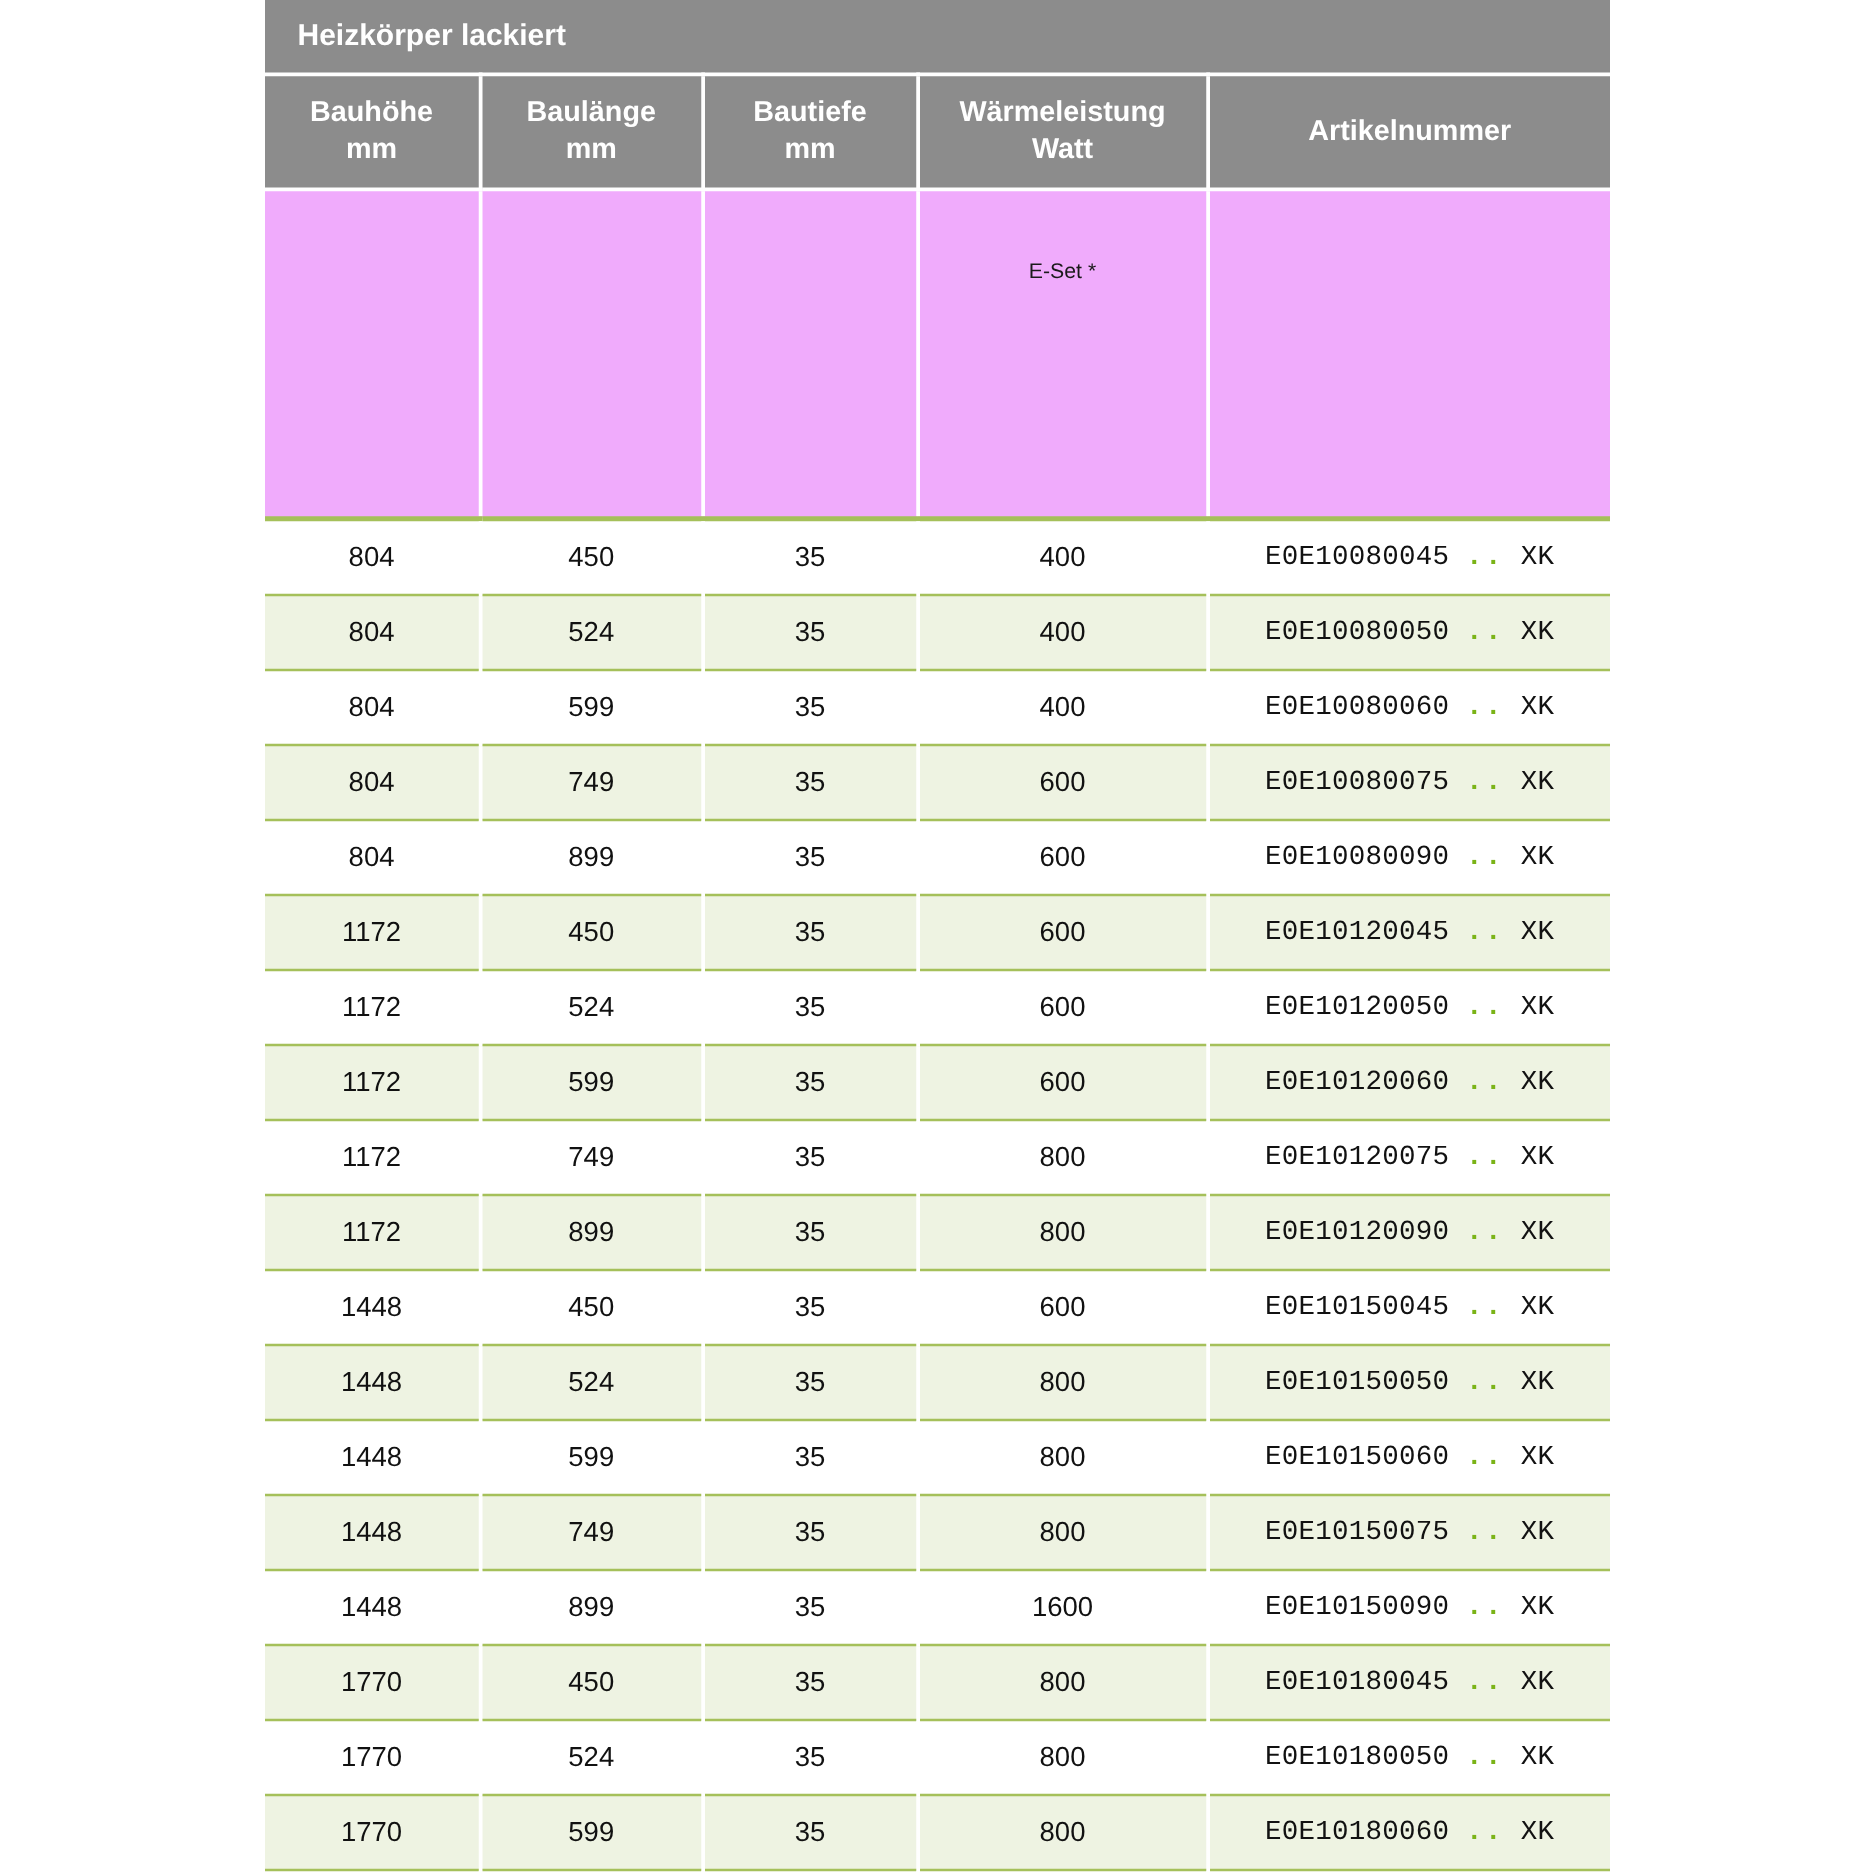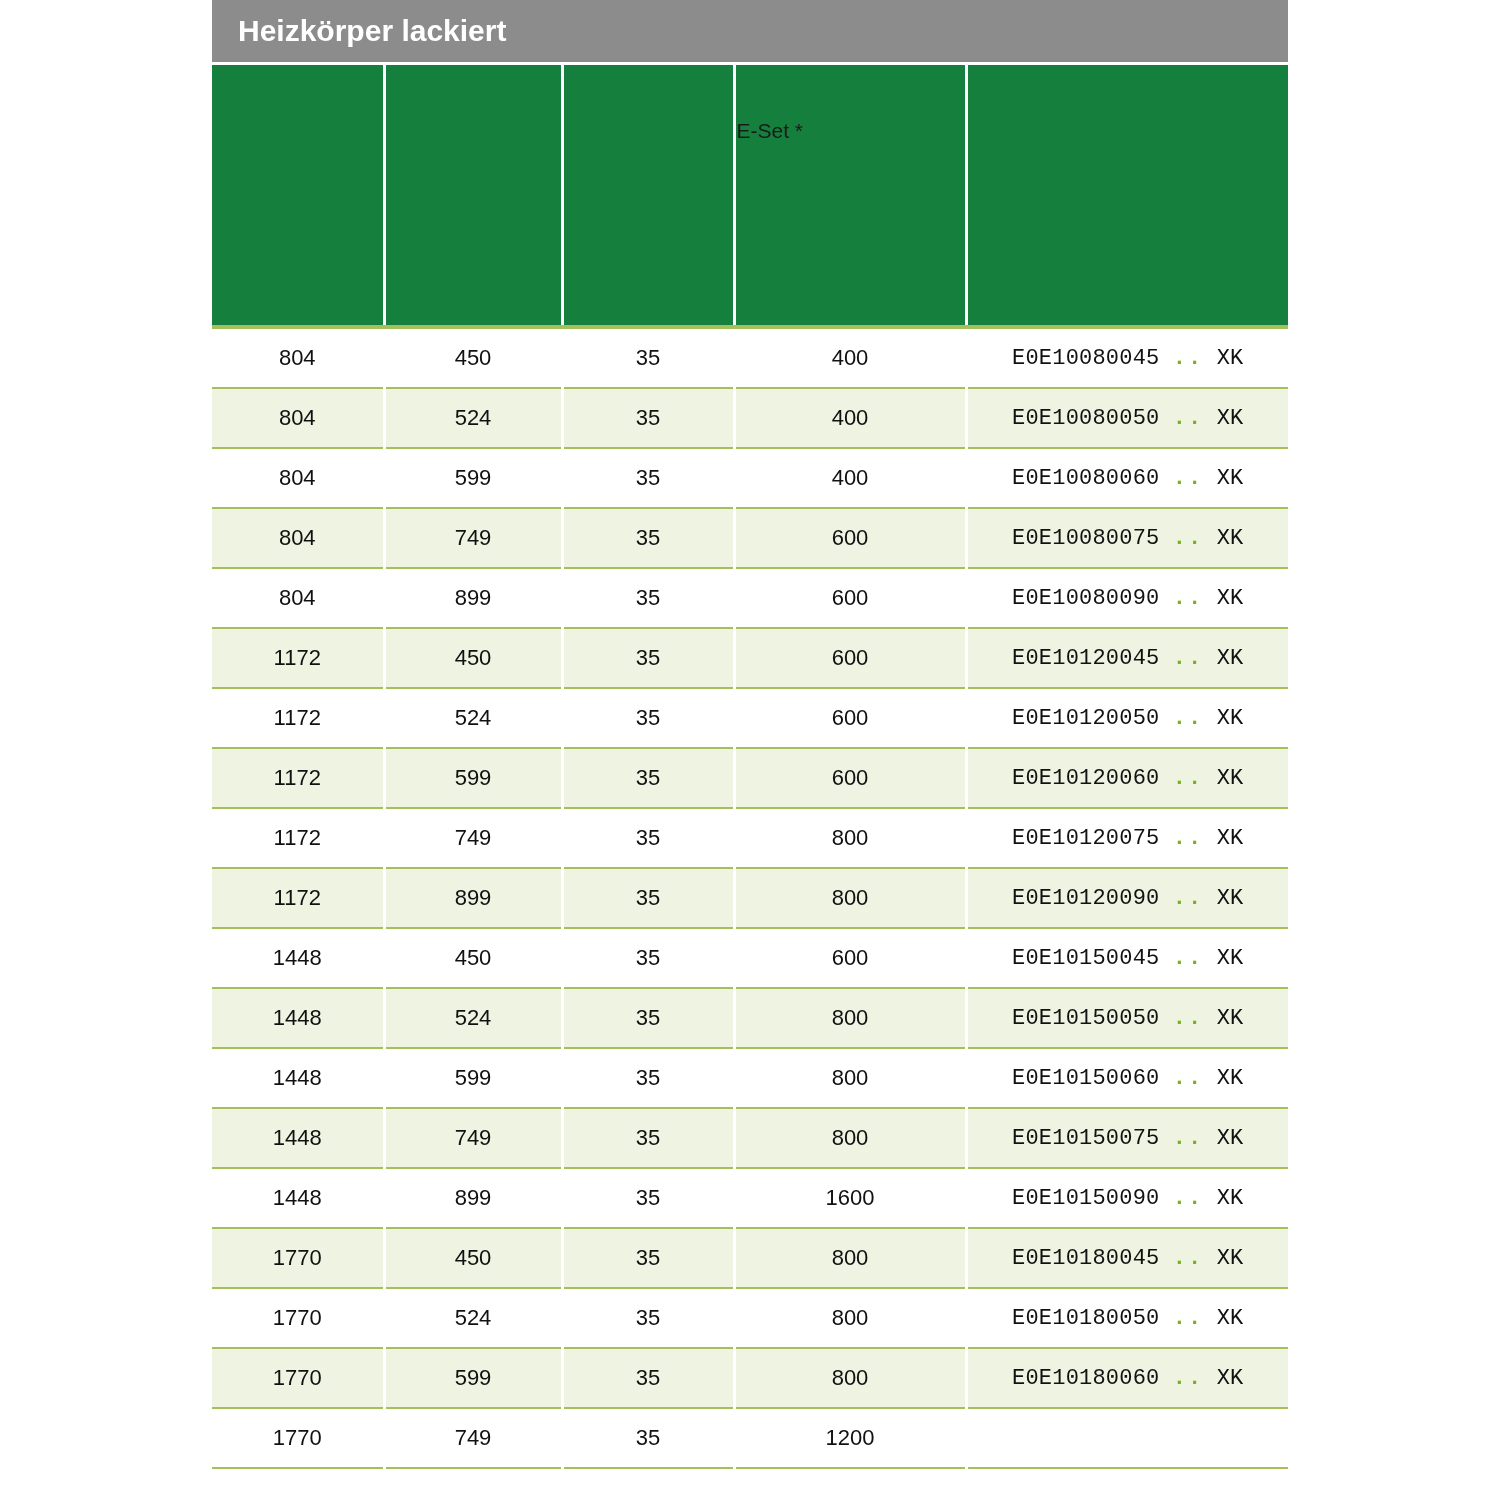--- a/index.html
+++ b/index.html
@@ -29,21 +29,21 @@
   }
   col.c0 { width: 172px; }
   col.c1 { width: 178px; }
   col.c2 { width: 172px; }
   col.c3 { width: 232px; }
   col.c4 { width: 322px; }
 
   .title-row td {
     background: #8c8c8c;
     color: #ffffff;
-    font-size: 30px;
+    font-size: 24px;
     font-weight: bold;
     padding: 14px 0 14px 26px;
     border-bottom: 3px solid #ffffff;
     height: 30px;
     vertical-align: middle;
   }
   .head-row th {
     background: #8c8c8c;
     color: #ffffff;
     font-size: 23px;
@@ -51,24 +51,25 @@
     text-align: center;
     vertical-align: middle;
     padding: 14px 6px 16px 6px;
     border-right: 3px solid #ffffff;
     border-bottom: 3px solid #ffffff;
     line-height: 1.28;
   }
   .head-row th:last-child { border-right: none; }
 
   .sub-row td {
-    background: #15803d;
+    background: #f0abfc;
     height: 205px;
     vertical-align: top;
-    font-size: 21px;
+    text-align: center;
+    font-size: 17px;
     color: #1a1a1a;
     border-right: 3px solid #ffffff;
     border-bottom: 4px solid #a5c05a;
     padding-top: 54px;
   }
   .sub-row td:last-child { border-right: none; }
 
   tbody.body-rows td {
     height: 58px;
     text-align: center;
@@ -96,20 +97,41 @@
         <col class="c0">
           <col class="c1">
           <col class="c2">
           <col class="c3">
           <col class="c4">
       </colgroup>
       <thead>
         <tr class="title-row">
           <td colspan="5">Heizkörper lackiert</td>
         </tr>
+        <tr class="head-row">
+          <th>
+            <div>Bauhöhe</div>
+            <div>mm</div>
+          </th>
+          <th>
+            <div>Baulänge</div>
+            <div>mm</div>
+          </th>
+          <th>
+            <div>Bautiefe</div>
+            <div>mm</div>
+          </th>
+          <th>
+            <div>Wärmeleistung</div>
+            <div>Watt</div>
+          </th>
+          <th>
+            <div>Artikelnummer</div>
+          </th>
+        </tr>
         <tr class="sub-row">
           <td></td>
           <td></td>
           <td></td>
           <td>E-Set *</td>
           <td></td>
         </tr>
       </thead>
       <tbody class="body-rows" id="rows-body">
           <tr class="plain">

